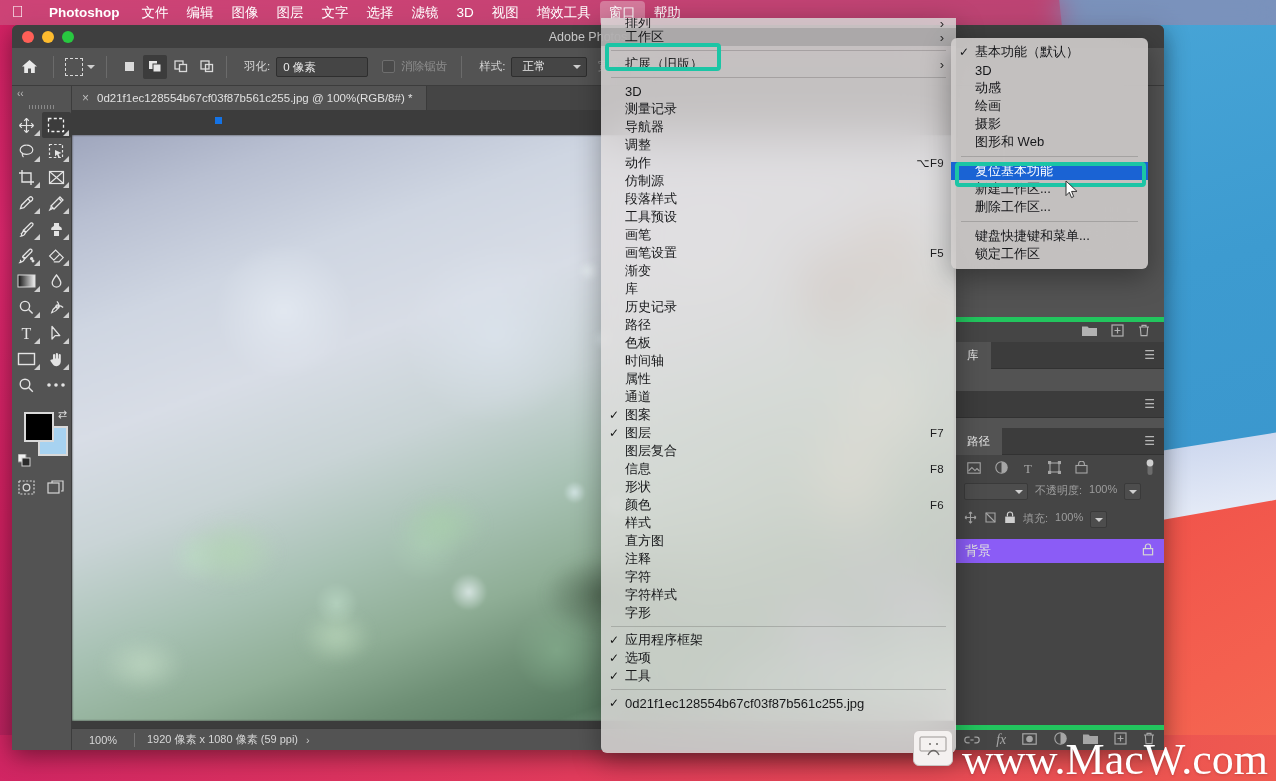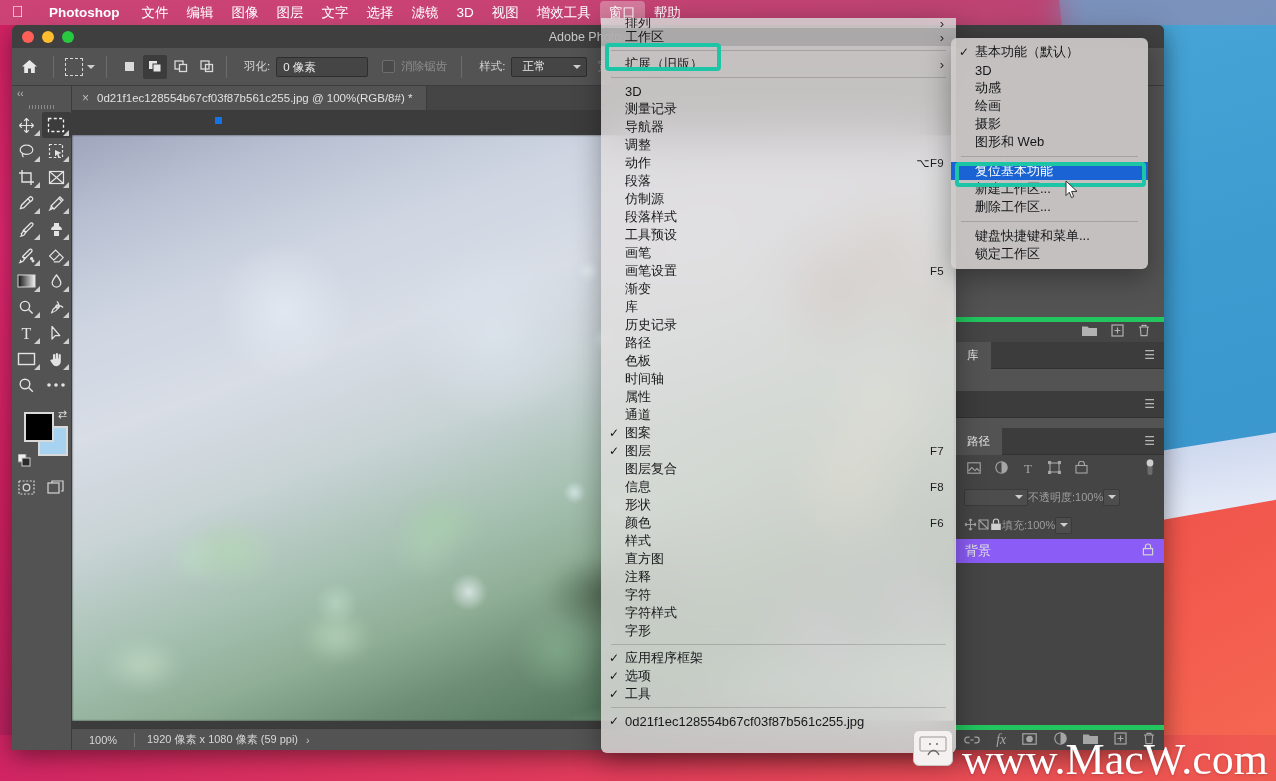--- a/index.html
+++ b/index.html
@@ -269,21 +269,21 @@
   .pnl-footer {
     height:25px; background:#454545; display:flex; align-items:center;
     justify-content:flex-end; gap:14px; padding-right:14px; color:#b2b2b2;
     border-top:5px solid #22c55e;
   }
   .lyr-filters {
     height:28px; display:flex; align-items:center; gap:14px; padding-left:12px;
     background:#454545; color:#a6a6a6;
   }
   .lyr-row {
-    height:28px; display:flex; align-items:center; padding:0 9px;
+    height:28px; display:flex; align-items:flex-start; gap:7px; padding:0 9px;
     background:#454545; color:#9d9d9d; font-size:11px;
   }
   .lyr-item {
     height:24px; display:flex; align-items:center; background:#8b5cf6;
     padding: 0 10px; color:#e2e2e2; font-size:13px;
   }
   .lyr-item .lock { margin-left:auto; color:#cfcfcf; }
   .dim-sel {
     background:#4d4d4d; border:1px solid #3a3a3a; border-radius:2px;
     height:17px; display:flex; align-items:center; padding: 0 4px;
@@ -846,24 +846,20 @@
       <span class="wm-check"></span>
       <span class="wm-label">调整</span>
     </div>
     <div class="wm-row">
       <span class="wm-check"></span>
       <span class="wm-label">动作</span>
       <span class="wm-short">⌥F9</span>
     </div>
     <div class="wm-row">
       <span class="wm-check"></span>
-      <span class="wm-label">段落</span>
-    </div>
-    <div class="wm-row">
-      <span class="wm-check"></span>
       <span class="wm-label">仿制源</span>
     </div>
     <div class="wm-row">
       <span class="wm-check"></span>
       <span class="wm-label">段落样式</span>
     </div>
     <div class="wm-row">
       <span class="wm-check"></span>
       <span class="wm-label">工具预设</span>
     </div>

